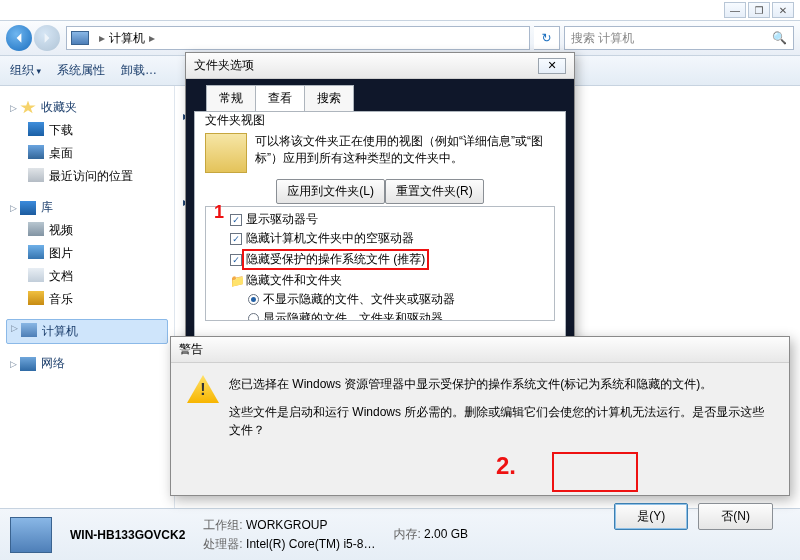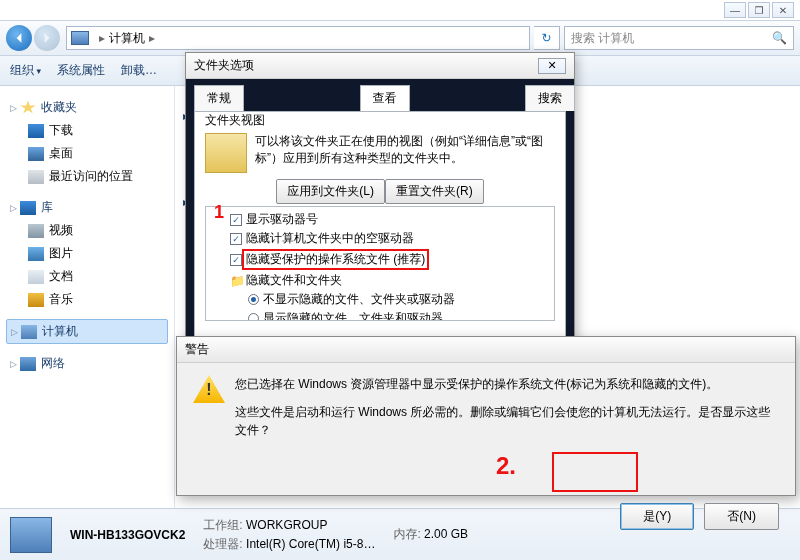--- a/index.html
+++ b/index.html
@@ -25,21 +25,21 @@
 .toolbar { position: absolute; top: 56px; left: 0; right: 0; height: 30px; background: linear-gradient(#f3f7fc,#e3ecf5); border-bottom: 1px solid #c7d3e0; display: flex; align-items: center; padding: 0 10px; gap: 16px; }
 .toolbar span { color: #1a3d6b; }
 .toolbar .drop::after { content: " ▾"; color: #1a3d6b; font-size: 9px; }
 
 
 .sidebar { position: absolute; top: 86px; left: 0; width: 175px; bottom: 52px; background: #fff; border-right: 1px solid #dfe6ee; padding: 10px 6px; overflow: hidden; }
 .side-group { margin-bottom: 8px; }
 .side-title { display: flex; align-items: center; padding: 3px 4px; color: #1a3d6b; }
 .side-title .tw { width: 10px; display: inline-block; color: #7a8ba0; font-size: 9px; }
 .side-title .ic { width: 16px; height: 14px; margin-right: 5px; display: inline-block; }
-.side-item { display: flex; align-items: center; padding: 3px 4px 3px 22px; }
+.side-item { display: flex; align-items: flex-start; padding: 3px 4px 3px 22px; }
 .side-item .ic { width: 16px; height: 14px; margin-right: 5px; display: inline-block; }
 .side-item.sel { background: #cfe5fb; border: 1px solid #8bb9e8; border-radius: 2px; padding-left: 21px; }
 .ic-fav { background: #f6d36b; clip-path: polygon(50% 0,61% 35%,98% 35%,68% 57%,79% 91%,50% 70%,21% 91%,32% 57%,2% 35%,39% 35%); }
 .ic-dl { background: linear-gradient(#3f8edb,#1a5fa5); }
 .ic-desk { background: linear-gradient(#6aa4df,#336699); }
 .ic-rec { background: linear-gradient(#e0e4e8,#b4bcc5); }
 .ic-lib { background: linear-gradient(#3b8bdc,#1c5b9e); }
 .ic-vid { background: linear-gradient(#b8c6d0,#8294a3); }
 .ic-pic { background: linear-gradient(#6fb0e8,#3675b0); }
 .ic-doc { background: linear-gradient(#e8eef4,#c2ceda); }
@@ -55,21 +55,21 @@
 
 .statusbar { position: absolute; left: 0; right: 0; bottom: 0; height: 52px; background: linear-gradient(#f2f6fb,#e6eef6); border-top: 1px solid #c7d3e0; display: flex; align-items: center; padding: 0 10px; gap: 18px; }
 .statusbar .sicon { width: 42px; height: 36px; background: linear-gradient(#89b7e6,#4e7fb8); border: 1px solid #3a6390; }
 .statusbar .col { display: flex; flex-direction: column; gap: 2px; }
 .statusbar .lab { color: #666; }
 
 
 .dialog { position: absolute; top: 52px; left: 185px; width: 390px; height: 290px; background: #0f172a; border: 1px solid #8a8a8a; box-shadow: 3px 3px 10px rgba(0,0,0,0.25); }
 .dialog .titlebar { height: 26px; background: linear-gradient(#fdfdfd,#e8e8e8); border-bottom: 1px solid #cfcfcf; display: flex; align-items: center; padding: 0 8px; }
 .dialog .close { margin-left: auto; width: 28px; height: 16px; border: 1px solid #9aa3ad; background: linear-gradient(#f7fbff,#e6eef8); display: flex; align-items: center; justify-content: center; font-size: 11px; }
-.tabs { display: flex; margin: 6px 0 0 8px; justify-content: space-between; }
+.tabs { display: flex; margin: 6px 0 0 20px; }
 .tab { padding: 4px 12px; border: 1px solid #aeb5bd; border-bottom: none; background: #f7f7f7; margin-right: -1px; }
 .tab.active { background: #fff; position: relative; z-index: 2; }
 .tabpane { background: #fff; border: 1px solid #aeb5bd; margin: 0 8px 8px; height: 246px; padding: 0 10px; position: relative; }
 .fview-row { display: flex; gap: 8px; }
 .fview-icon { width: 42px; height: 40px; background: linear-gradient(#f6e6a6,#e4c35a); border: 1px solid #c6a63e; }
 .fview-text { flex: 1; line-height: 1.45; }
 .btnrow { display: flex; gap: 0; justify-content: center; margin-top: 6px; }
 .btn { padding: 3px 10px; border: 1px solid #8a8f95; background: linear-gradient(#fdfdfd,#e5e5e5); border-radius: 2px; }
 .adv-label { margin-top: 8px; }
 .tree { border: 1px solid #b5bcc4; background: #fff; height: 115px; margin-top: 2px; overflow: hidden; padding: 3px 2px; }
@@ -79,21 +79,21 @@
 .radio { width: 11px; height: 11px; border: 1px solid #6a7482; border-radius: 50%; margin-right: 4px; display: inline-flex; align-items: center; justify-content: center; background: #fff; }
 .radio .dot { width: 5px; height: 5px; border-radius: 50%; background: #2360a5; }
 .hl { border: 2px solid #e11; padding: 0 2px; margin-left: -4px; }
 
 
 .ann1 { position: absolute; top: 202px; left: 214px; color: #e11; font-size: 18px; font-weight: bold; z-index: 50; }
 .ann2 { position: absolute; top: 452px; left: 496px; color: #e11; font-size: 24px; font-weight: bold; z-index: 70; }
 .ann-box { position: absolute; border: 2px solid #e11; z-index: 65; }
 
 
-.warn { position: absolute; top: 336px; left: 176px; width: 620px; height: 160px; background: #f0f0f0; border: 1px solid #8a8a8a; box-shadow: 3px 4px 12px rgba(0,0,0,0.3); z-index: 60; }
+.warn { position: absolute; top: 336px; left: 170px; width: 620px; height: 160px; background: #f0f0f0; border: 1px solid #8a8a8a; box-shadow: 3px 4px 12px rgba(0,0,0,0.3); z-index: 60; }
 .warn .titlebar { height: 26px; background: linear-gradient(#fdfdfd,#e8e8e8); border-bottom: 1px solid #cfcfcf; display: flex; align-items: center; padding: 0 8px; }
 .warn .body { display: flex; padding: 12px 16px 6px; gap: 10px; }
 .warn-icon { width: 32px; height: 28px; background: linear-gradient(#ffe168,#f7b500); clip-path: polygon(50% 0,100% 100%,0 100%); position: relative; flex-shrink: 0; }
 .warn-icon::after { content: "!"; position: absolute; left: 0; right: 0; top: 6px; text-align: center; font-weight: bold; color: #333; font-size: 16px; }
 .warn-text p { margin-bottom: 10px; line-height: 1.5; }
 .warn-btns { display: flex; justify-content: flex-end; gap: 10px; padding: 0 16px 10px; }
 .warn-btns .btn { padding: 4px 22px; margin-top: 48px; }
 .warn-btns .btn.def { border: 1px solid #3c7fb1; box-shadow: 0 0 0 1px #8fc1e8 inset; }
 
 

